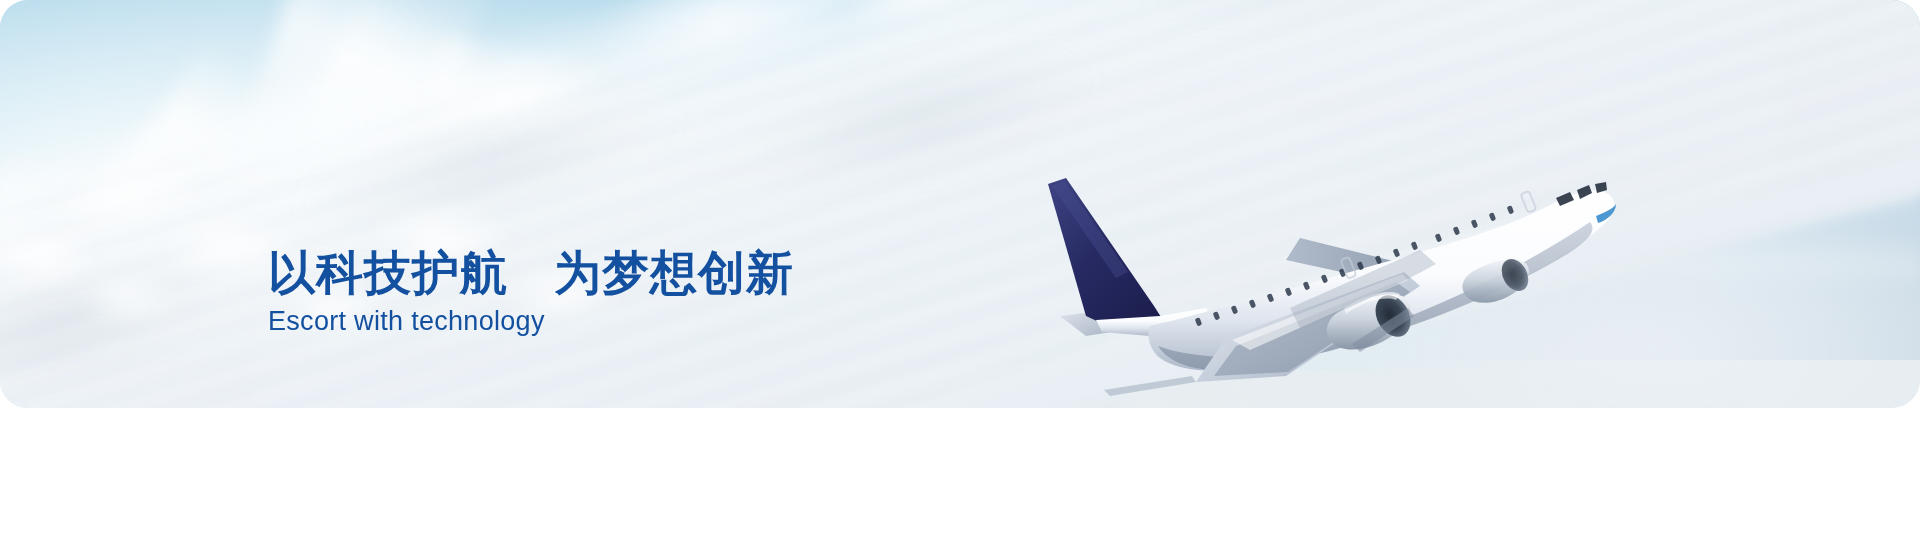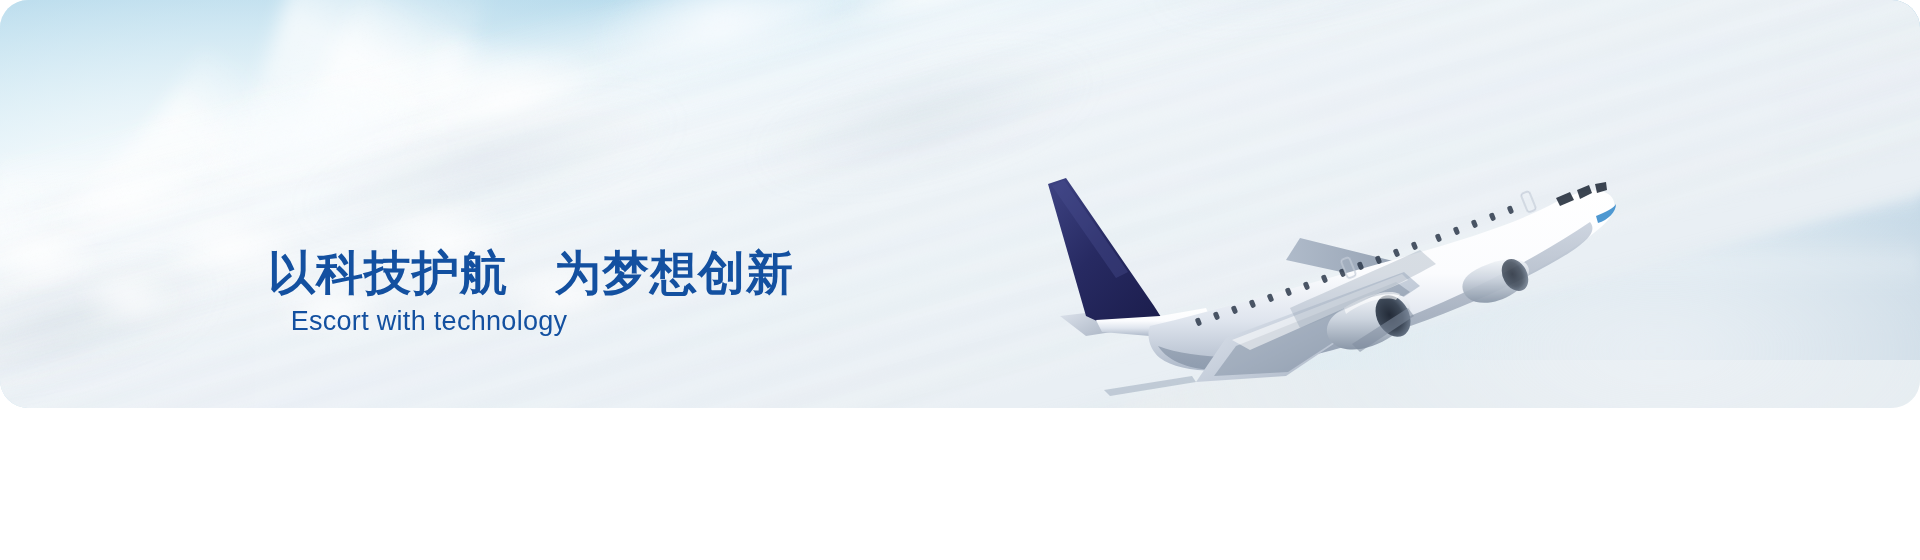--- a/index.html
+++ b/index.html
@@ -265,21 +265,20 @@
     display: flex;
     align-items: baseline;
     white-space: nowrap;
     margin-top: 9px;
     font-family: "Liberation Sans", "DejaVu Sans", sans-serif;
     font-weight: 400;
     font-size: 27px;
     line-height: 1.1;
     letter-spacing: 0.3px;
     color: #1350a0;
-    text-align: center;
   }
   .subline .sub-a { display: inline-block; width: 322px; }
 </style>
 </head>
 <body>
 
 <div id="banner">
 
   <div class="sky-glow-left"></div>
   <div class="sky-glow-center"></div>

